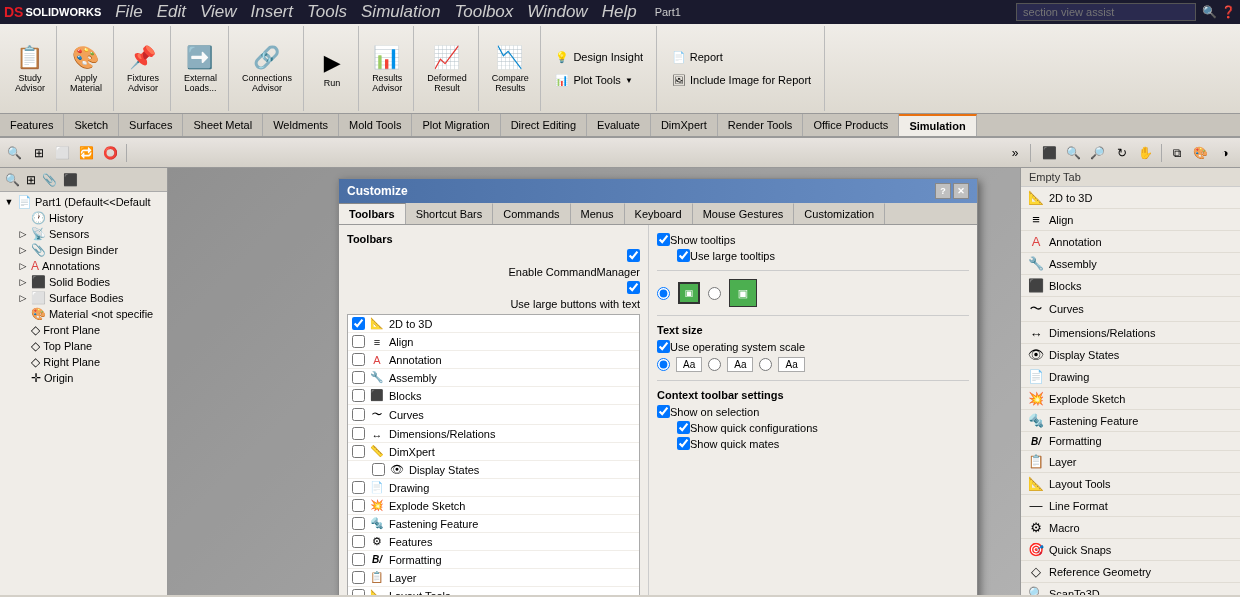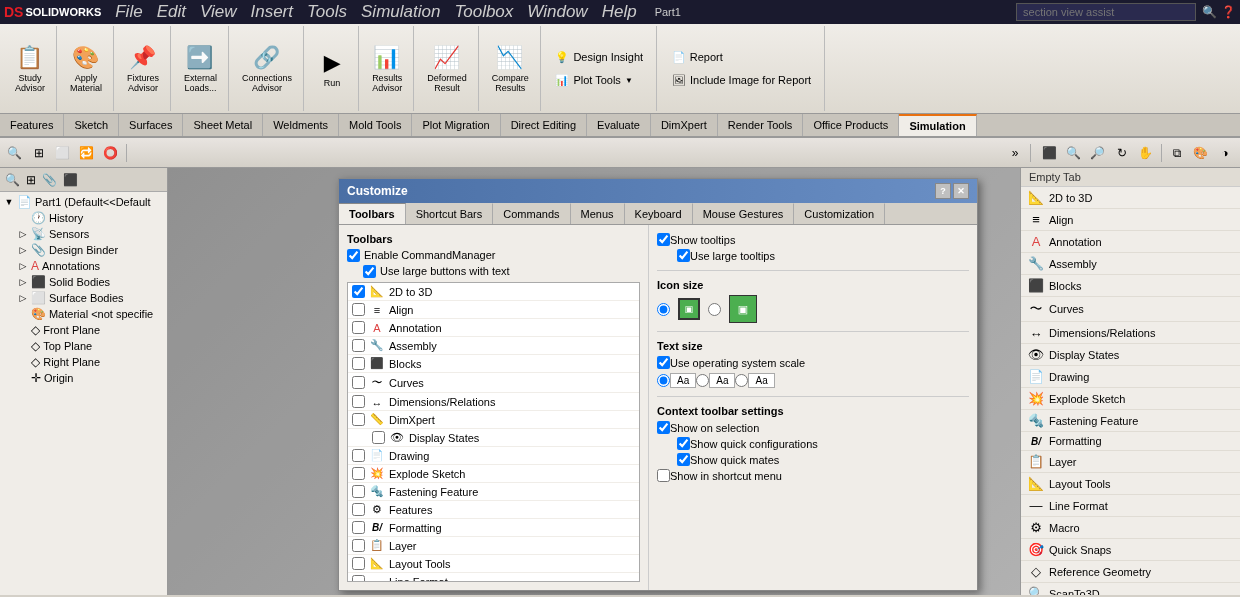--- a/index.html
+++ b/index.html
@@ -227,21 +227,21 @@
     }
     .dialog-body { display: flex; }
 
     
     .dialog-left {
       width: 310px;
       padding: 8px;
       border-right: 1px solid #ccc;
     }
     .dialog-section-title { font-weight: bold; margin-bottom: 4px; font-size: 11px; }
-    .checkbox-row { display: flex; align-items: flex-start; gap: 4px; margin-bottom: 3px; }
+    .checkbox-row { display: flex; align-items: flex-end; gap: 4px; margin-bottom: 3px; flex-direction: column; }
     .checkbox-row input[type=checkbox] { margin: 0; }
     .toolbar-list {
       border: 1px solid #aaa;
       background: white;
       height: 300px;
       overflow-y: auto;
       margin-top: 4px;
       position: relative;
     }
     .toolbar-list-item {
@@ -260,21 +260,21 @@
     }
     .options-title { font-weight: bold; margin-bottom: 6px; }
     .option-row { display: flex; align-items: center; margin-bottom: 3px; }
     .option-indent { padding-left: 20px; }
     .section-divider { border-top: 1px solid #ccc; margin: 8px 0; }
     .icon-size-section { margin-bottom: 8px; }
     .icon-size-title { font-size: 11px; font-weight: bold; margin-bottom: 4px; }
     .icon-preview-row { display: flex; align-items: center; gap: 8px; }
     .icon-preview { width: 28px; height: 28px; background: #4caf50; border: 1px solid #333; display: flex; align-items: center; justify-content: center; color: white; font-size: 10px; }
     .text-size-section { margin-bottom: 8px; }
-    .text-preview-row { display: flex; align-items: center; }
+    .text-preview-row { display: flex; align-items: center; gap: 6px; }
     .text-sample { border: 1px solid #aaa; padding: 1px 6px; background: white; font-size: 10px; }
     .context-section { }
     .context-title { font-weight: bold; margin-bottom: 4px; }
 
     input[type=radio] { margin: 0; }
   </style>
 </head>
 <body>
 
 <div id="menubar">
@@ -627,21 +627,20 @@
               <span>Show tooltips</span>
             </div>
             <div class="option-row option-indent">
               <input type="checkbox" checked="" style="">
               <span>Use large tooltips</span>
             </div>
 
             <div class="section-divider"></div>
 
             <div class="icon-size-section">
-              <div class="icon-size-title">Icon size</div>
               <div class="icon-preview-row">
                 <input type="radio" checked="" name="iconsize" style="">
                 <div class="icon-preview" style="width:22px;height:22px;background:#4caf50;border:2px solid #333;">
                   <span style="color:white;font-size:9px;">▣</span>
                 </div>
                 <input type="radio" name="iconsize" style="">
                 <div class="icon-preview" style="width:28px;height:28px;background:#4caf50;border:1px solid #333;">
                   <span style="color:white;font-size:11px;">▣</span>
                 </div>
               </div>
@@ -674,24 +673,20 @@
                 <span>Show on selection</span>
               </div>
               <div class="option-row option-indent">
                 <input type="checkbox" checked="" style="">
                 <span>Show quick configurations</span>
               </div>
               <div class="option-row option-indent">
                 <input type="checkbox" checked="" style="">
                 <span>Show quick mates</span>
               </div>
-              <div class="option-row">
-                <input type="checkbox" style="">
-                <span>Show in shortcut menu</span>
-              </div>
             </div>
           </div>
         </div>
       </div>
     </div>
   </div>
 
   <div id="right-panel">
     <div class="right-panel-title">
       <span>Empty Tab</span>

